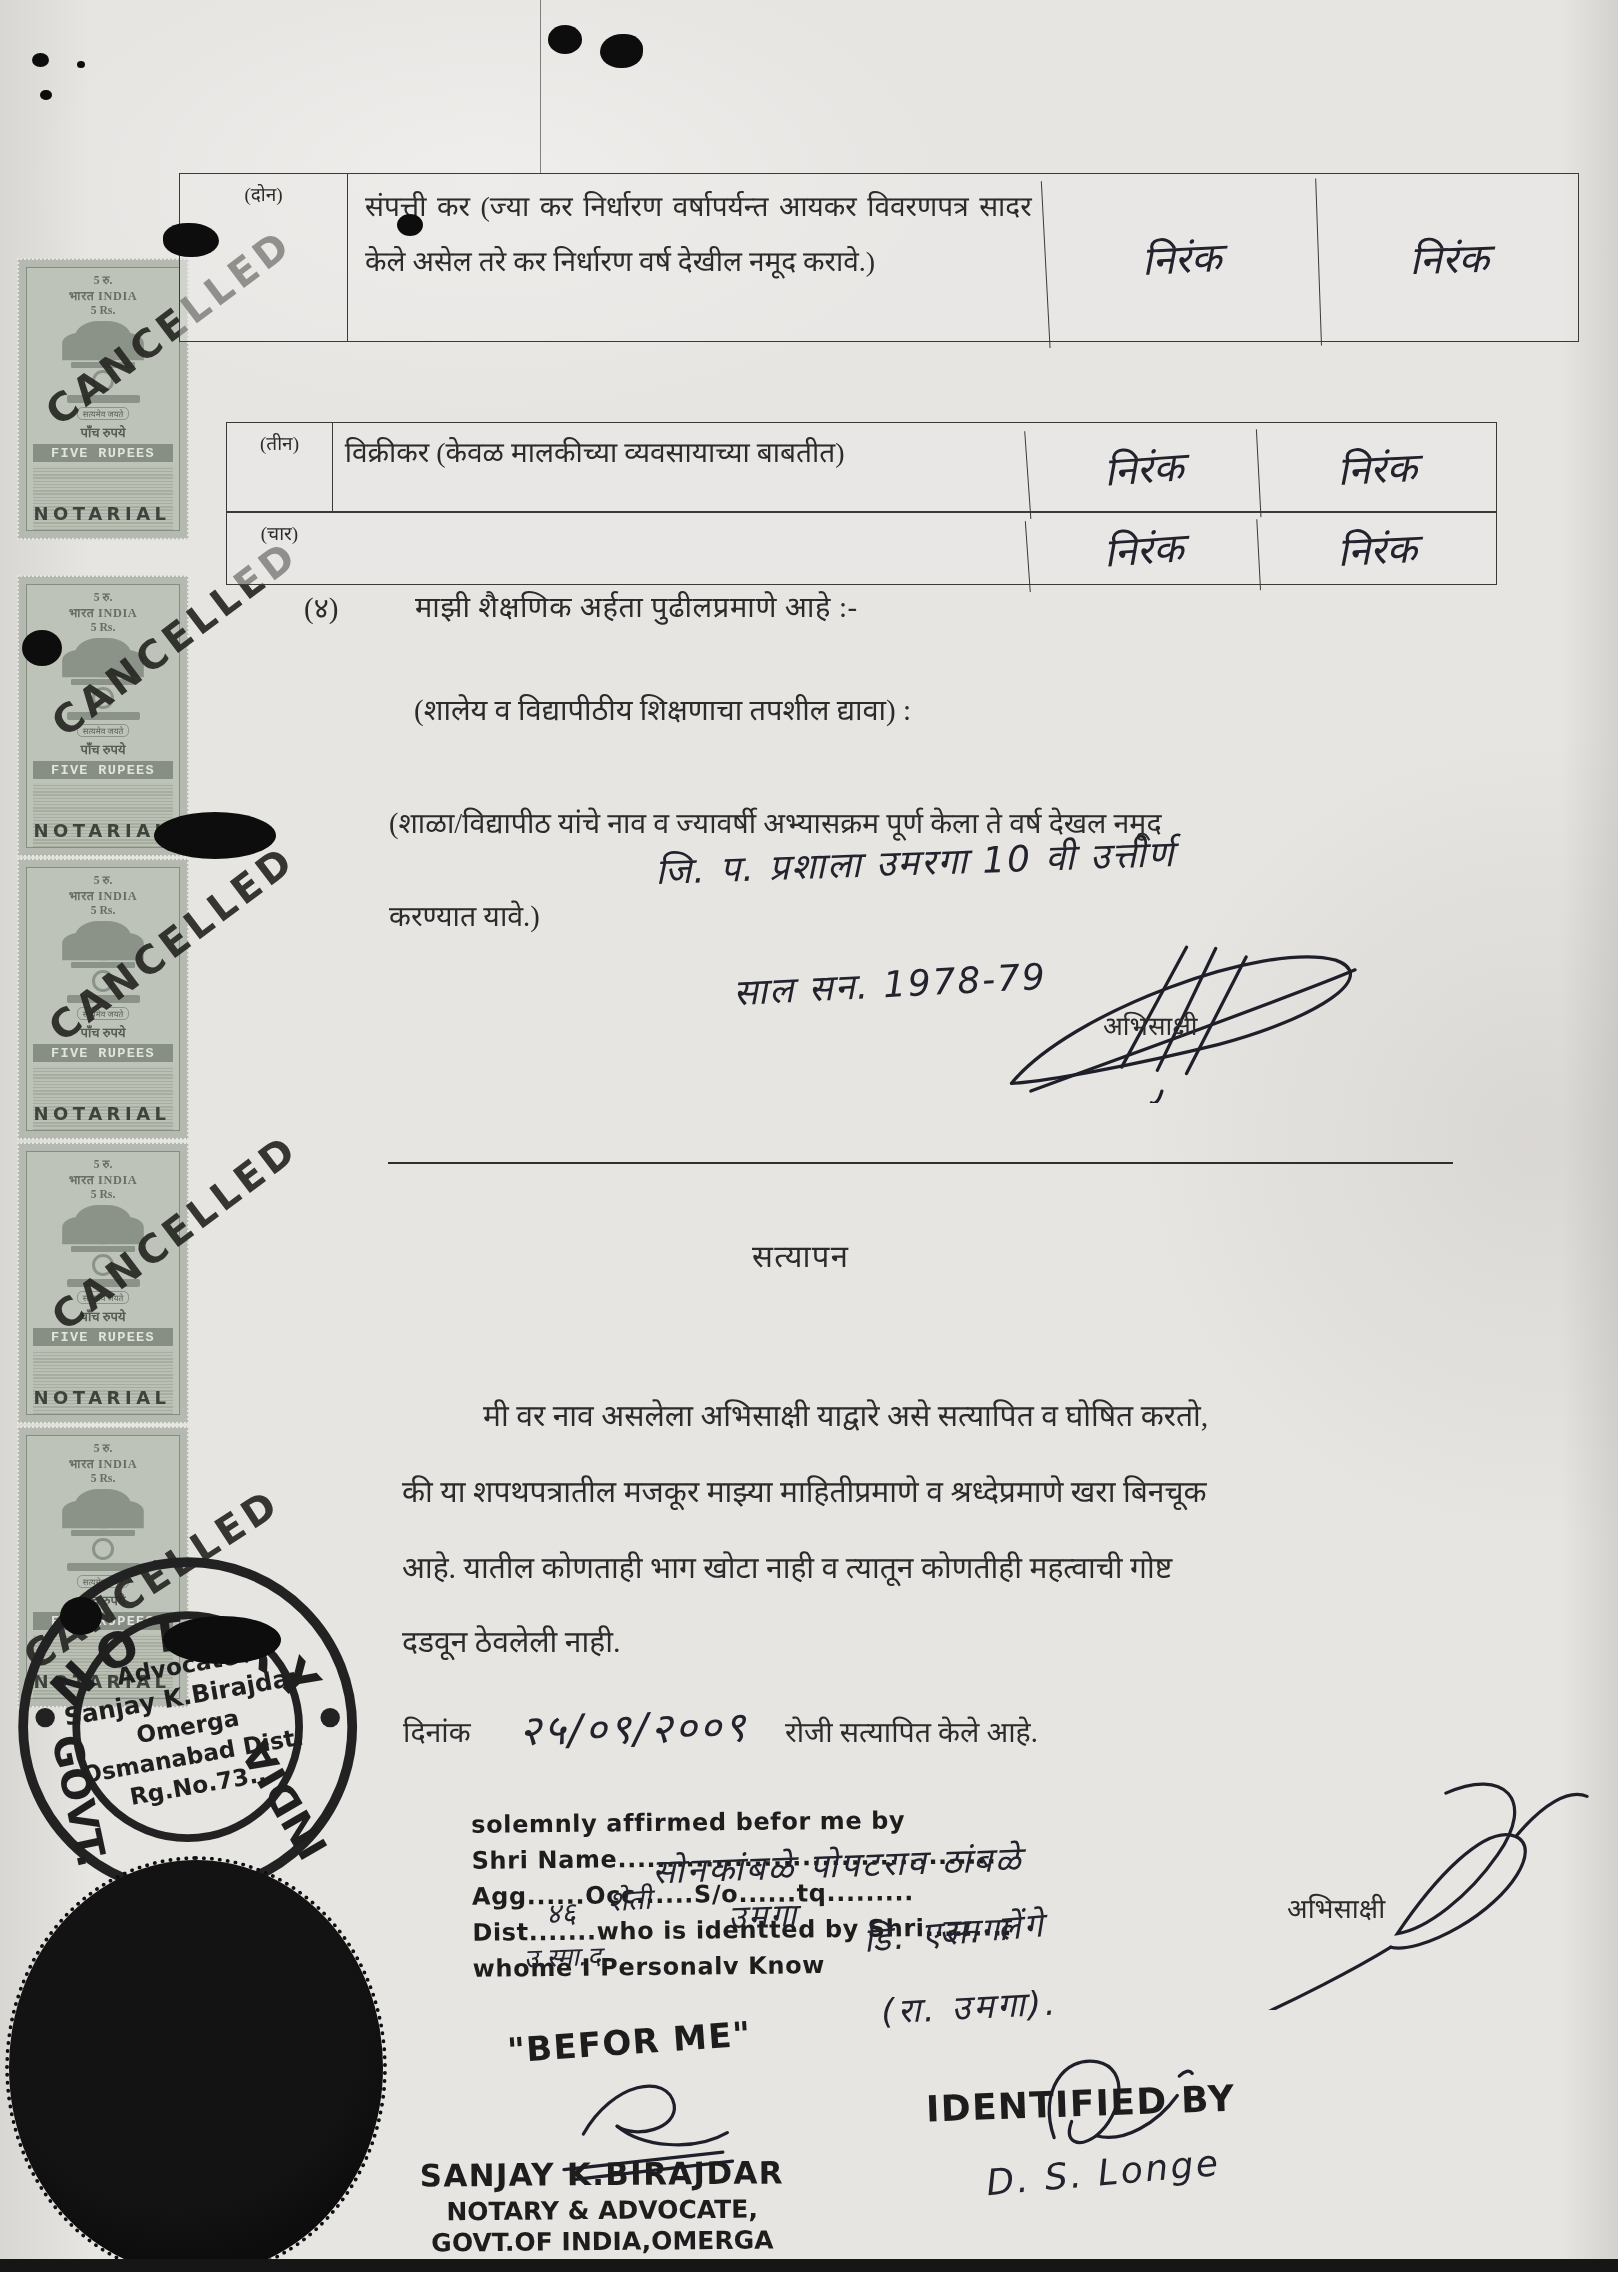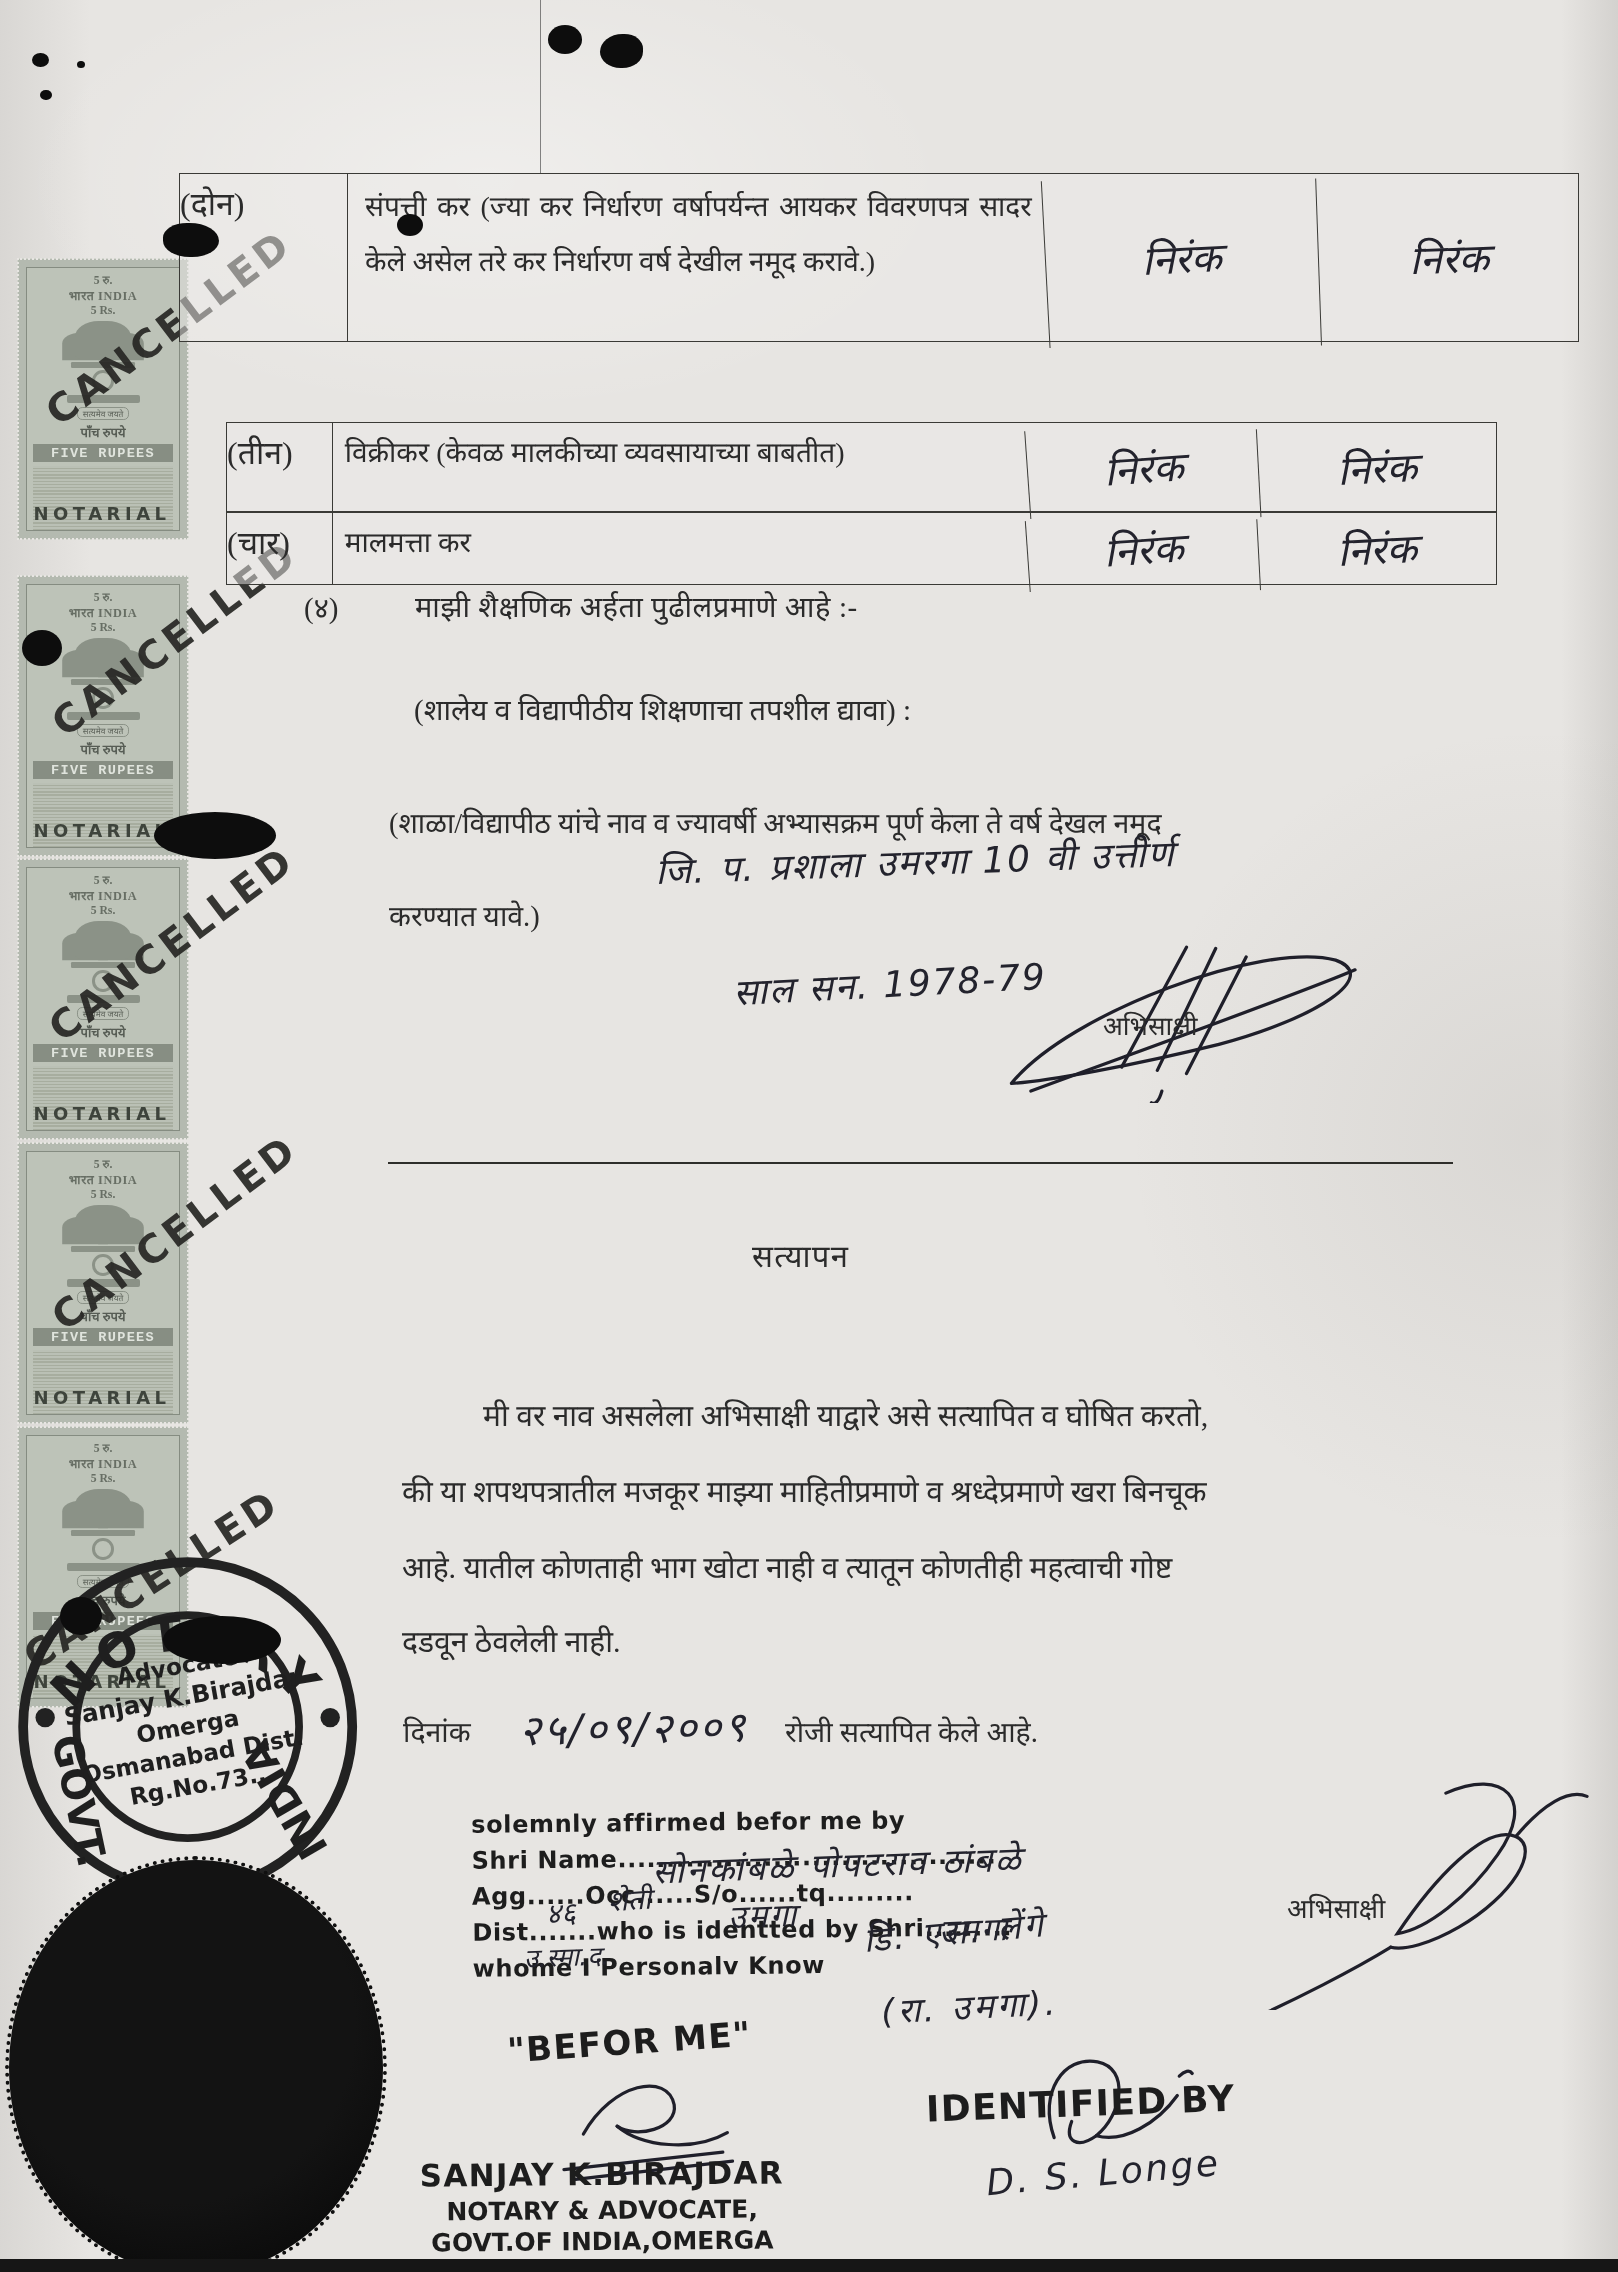--- a/index.html
+++ b/index.html
@@ -13,21 +13,21 @@
       linear-gradient(270deg, rgba(90,88,84,.14), rgba(0,0,0,0) 58px);}
   .abs{position:absolute;}
   .print{font-family:"Liberation Serif",serif;color:#2b2b2b;}
   .hand{font-family:"DejaVu Sans",sans-serif;font-style:italic;color:#23232d;}
   .rubber{font-family:"DejaVu Sans",sans-serif;font-weight:bold;color:#1d1d1d;}
 
   
   .doc-table{border:1.9px solid #3a3a36;background:rgba(236,234,231,.5);}
   .cell{border-left:1.9px solid #3a3a36;box-sizing:border-box;}
   .cell.first{border-left:none;}
-  .t-label{font-size:32px;text-align:left;padding-top:6.5px;}
+  .t-label{font-size:19px;text-align:center;padding-top:6.5px;}
   .t-text{font-size:28px;line-height:55px;text-align:justify;padding:5.2px 14.3px 0 17px;}
   .t-val{display:flex;align-items:center;justify-content:center;font-size:40px;}
   .row-divider{position:absolute;left:0;right:0;height:1.9px;background:#3a3a36;}
 
   
   .rev-stamp{position:absolute;width:170px;height:280px;background:#b4bab0;
      outline:2.6px dotted #e7e5e2;outline-offset:-1.9px;box-shadow:0 0 0 0.6px #c8cdc3;}
   .rev-inner{position:absolute;inset:8.4px;border:1.3px solid #858c81;background:#bdc3b8;
      display:flex;flex-direction:column;align-items:center;}
   .rev-head{width:100%;display:flex;justify-content:space-between;align-items:center;
@@ -195,21 +195,20 @@
 
   <div class="doc-table abs" style="left:226px;top:422px;width:1269px;height:161px;">
     <div class="row-divider" style="top:88px;"></div>
 
     <div class="abs cell first t-label print" style="left:0;top:0;width:105px;height:88px;">(तीन)</div>
     <div class="abs cell print" style="left:105px;top:0;width:695px;height:88px;font-size:28px;padding:9px 0 0 11.7px;">विक्रीकर (केवळ मालकीच्या व्यवसायाच्या बाबतीत)</div>
     <div class="abs cell t-val hand" style="left:800px;top:0;width:232px;height:88px;transform:rotate(-4deg);">निरंक</div>
     <div class="abs cell t-val hand" style="left:1031px;top:0;width:237px;height:88px;transform:rotate(-3deg);">निरंक</div>
 
     <div class="abs cell first t-label print" style="left:0;top:90px;width:105px;height:71px;">(चार)</div>
-    <div class="abs cell print" style="left:105px;top:90px;width:695px;height:71px;font-size:28px;padding:9px 0 0 11.7px;">मालमत्ता कर</div>
     <div class="abs cell t-val hand" style="left:800px;top:90px;width:232px;height:71px;transform:rotate(-4deg);">निरंक</div>
     <div class="abs cell t-val hand" style="left:1031px;top:90px;width:237px;height:71px;transform:rotate(-3deg);">निरंक</div>
   </div>
 
   <div class="abs print" style="left:304px;top:587px;font-size:29px;">(४)</div>
   <div class="abs print" style="left:415px;top:586px;font-size:29px;letter-spacing:0.6px;">माझी शैक्षणिक अर्हता पुढीलप्रमाणे आहे :-</div>
   <div class="abs print" style="left:389px;top:803px;font-size:28.5px;">(शाळा/विद्यापीठ यांचे नाव व ज्यावर्षी अभ्यासक्रम पूर्ण केला ते वर्ष देखल नमूद</div>
   <div class="abs print" style="left:414px;top:689px;font-size:29px;">(शालेय व विद्यापीठीय शिक्षणाचा तपशील द्यावा) :</div>
   <div class="abs print" style="left:389px;top:896px;font-size:28.5px;">करण्यात यावे.)</div>
   <div class="abs hand" style="left:655px;top:837px;font-size:36px;transform:rotate(-2deg);letter-spacing:1.9px;">जि. प. प्रशाला उमरगा 10 वी उत्तीर्ण</div>

